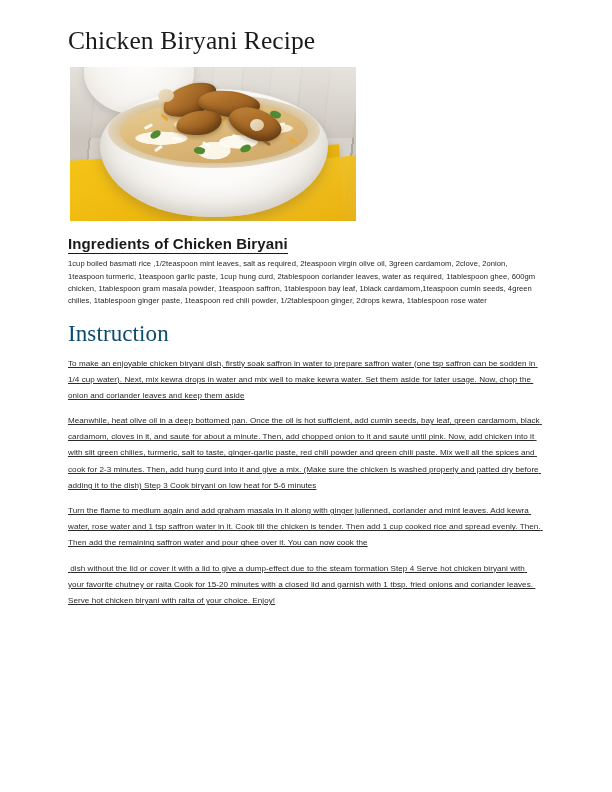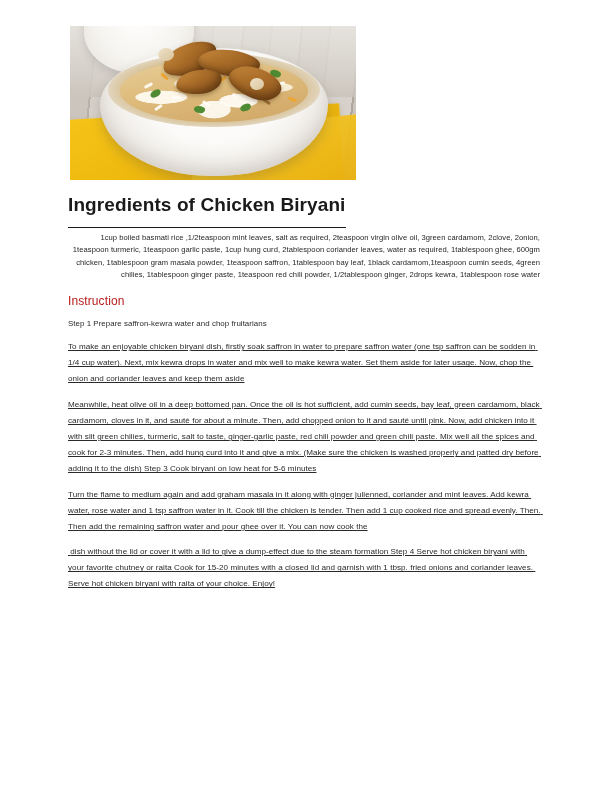--- a/index.html
+++ b/index.html
@@ -152,43 +152,43 @@
     box-shadow: inset -3px -4px 7px rgba(60,32,8,.45), 0 2px 4px rgba(60,40,16,.35);
   }
   .drum-bone {
     position: absolute;
     border-radius: 50%;
     background: linear-gradient(140deg, #efe2c8 0%, #d9c49c 100%);
   }
   
   .section-head {
     font-family: "Liberation Sans", sans-serif;
-    font-size: 19px;
+    font-size: 15px;
     font-weight: bold;
     color: #1a1a1a;
     margin: 14px 0 1px 0;
     display: inline-block;
     border-bottom: 1.4px solid #1a1a1a;
-    padding-bottom: 11px;
+    padding-bottom: 1px;
     letter-spacing: 0.1px;
   }
   .ingredients-block {
     font-size: 7.6px;
     line-height: 1.62;
     color: #1f1f1f;
     margin: 3px 0 0 0;
     width: 472px;
-    text-align: right;
+    text-align: left;
     letter-spacing: 0.05px;
   }
   .instruction-head {
-    font-family: Liberation Sans, sans-serif;
-    font-size: 12px;
+    font-family: Liberation Serif, serif;
+    font-size: 23px;
     font-weight: normal;
-    color: #b91c1c;
+    color: #0c4a6e;
     margin: 13px 0 6px 0;
     letter-spacing: 0.1px;
   }
   .step-line {
     font-size: 7.9px;
     line-height: 1.5;
     color: #2a2a2a;
     margin: 10px 0 0 0;
     letter-spacing: 0.05px;
   }
@@ -202,20 +202,21 @@
     white-space: pre-wrap;
     text-decoration: underline;
   }
 </style>
 </head>
 <body>
 
 <div class="page">
   <div class="content">
 
+    <h1 class="doc-title">Chicken Biryani Recipe</h1>
 
     <div class="hero-wrap">
       <div class="hero-photo">
         <div class="wood"></div>
         <div class="wood-top-shade"></div>
 
         <div class="bowl-bg">
           
         </div>
 
@@ -257,21 +258,20 @@
     </div>
 
     <div>
       <div class="section-head">Ingredients of Chicken Biryani</div>
       <p class="ingredients-block">1cup boiled basmati rice ,1/2teaspoon mint leaves, salt as  required, 2teaspoon virgin olive oil, 3green cardamom, 2clove, 2onion, 1teaspoon turmeric, 1teaspoon garlic paste, 1cup hung curd, 2tablespoon coriander leaves, water as required, 1tablespoon ghee, 600gm chicken, 1tablespoon gram masala powder, 1teaspoon saffron, 1tablespoon bay leaf, 1black cardamom,1teaspoon cumin seeds, 4green chilies, 1tablespoon ginger paste, 1teaspoon red chili powder, 1/2tablespoon ginger, 2drops kewra, 1tablespoon rose water</p>
     </div>
 
     <div>
       <h2 class="instruction-head">Instruction</h2>
 
-      <p class="step-line">Step 1 Prepare saffron-kewra water and chop fruitarians</p>
       <p class="para">To make an enjoyable chicken biryani dish, firstly soak saffron in water to prepare saffron water (one tsp saffron can be sodden in 1/4 cup water). Next, mix kewra drops in water and mix well to make kewra water. Set them aside for later usage. Now, chop the onion and coriander leaves and keep them aside</p>
 
       <p class="para">Meanwhile, heat olive oil in a deep bottomed pan. Once the oil is hot sufficient, add cumin seeds, bay leaf, green cardamom, black cardamom, cloves in it, and sauté for about a minute. Then, add chopped onion to it and sauté until pink. Now, add chicken into it with slit green chilies, turmeric, salt to taste, ginger-garlic paste, red chili powder and green chili paste. Mix well all the spices and cook for 2-3 minutes. Then, add hung curd into it and give a mix. (Make sure the chicken is washed properly and patted dry before adding it to the dish) Step 3 Cook biryani on low heat for 5-6 minutes</p>
 
       <p class="para">Turn the flame to medium again and add graham masala in it along with ginger julienned, coriander and mint leaves. Add kewra water, rose water and 1 tsp saffron water in it. Cook till the chicken is tender. Then add 1 cup cooked rice and spread evenly. Then. Then add the remaining saffron water and pour ghee over it. You can now cook the</p>
       <p class="para"> dish without the lid or cover it with a lid to give a dump-effect due to the steam formation Step 4 Serve hot chicken biryani with your favorite chutney or raita Cook for 15-20 minutes with a closed lid and garnish with 1 tbsp. fried onions and coriander leaves. Serve hot chicken biryani with raita of your choice. Enjoy!</p>
     </div>
 
   </div>
 </div>

